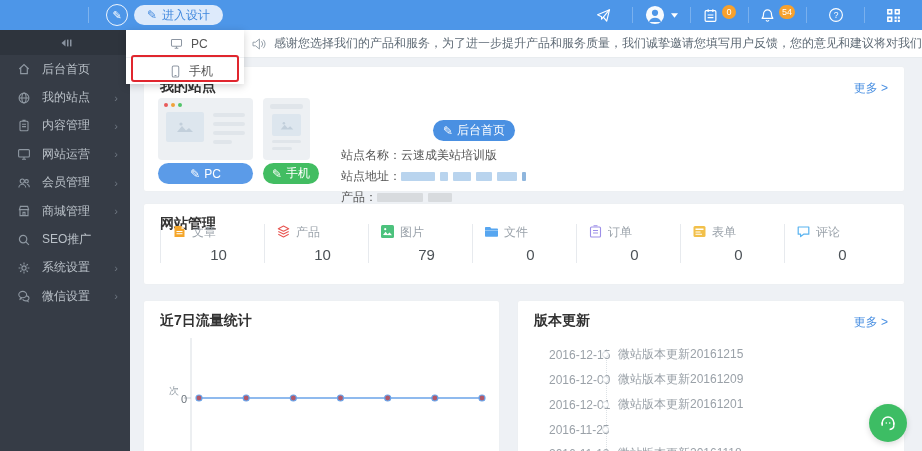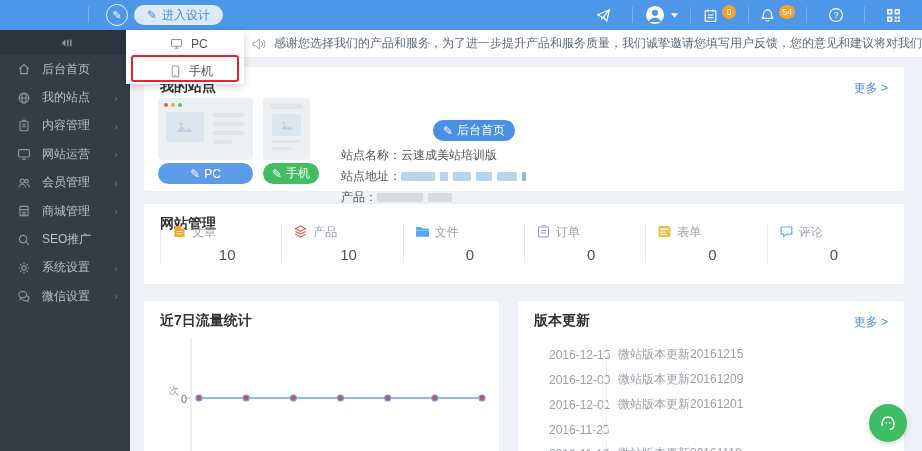--- a/index.html
+++ b/index.html
@@ -358,20 +358,31 @@
                 <path d="M1.4 7L7 9.8 12.6 7"></path>
                 <path d="M1.4 10L7 12.8 12.6 10"></path>
               </svg></span>
           <span>产品</span>
         </div>
         <div class="stat-val">10</div>
       </div>
       <div class="stat">
         <div class="stat-head">
           <span><svg width="13" height="13" viewBox="0 0 13 13">
+                <rect width="13" height="13" rx="1.5" fill="#4cc27d"></rect>
+                <path d="M2 10l2.6-3.2 2 2.4L8.6 7.4 11 10.2z" fill="#fff"></path>
+                <circle cx="4.2" cy="4.2" r="1.1" fill="#fff"></circle>
+              </svg></span>
+          <span>图片</span>
+        </div>
+        <div class="stat-val">79</div>
+      </div>
+      <div class="stat">
+        <div class="stat-head">
+          <span><svg width="13" height="13" viewBox="0 0 13 13">
                 <path fill="#57a6f0" d="M.8 2h4.3l1.3 1.6h5.8a.8.8 0 01.8.8V11a.8.8 0 01-.8.8H.8A.8.8 0 010 11V2.8A.8.8 0 01.8 2z"></path>
                 <path fill="#fff" opacity=".35" d="M0 5h13v1H0z"></path>
               </svg></span>
           <span>文件</span>
         </div>
         <div class="stat-val">0</div>
       </div>
       <div class="stat">
         <div class="stat-head">
           <span><svg width="13" height="13" viewBox="0 0 13 13" fill="none" stroke="#9d8fe8" stroke-width="1.1">

